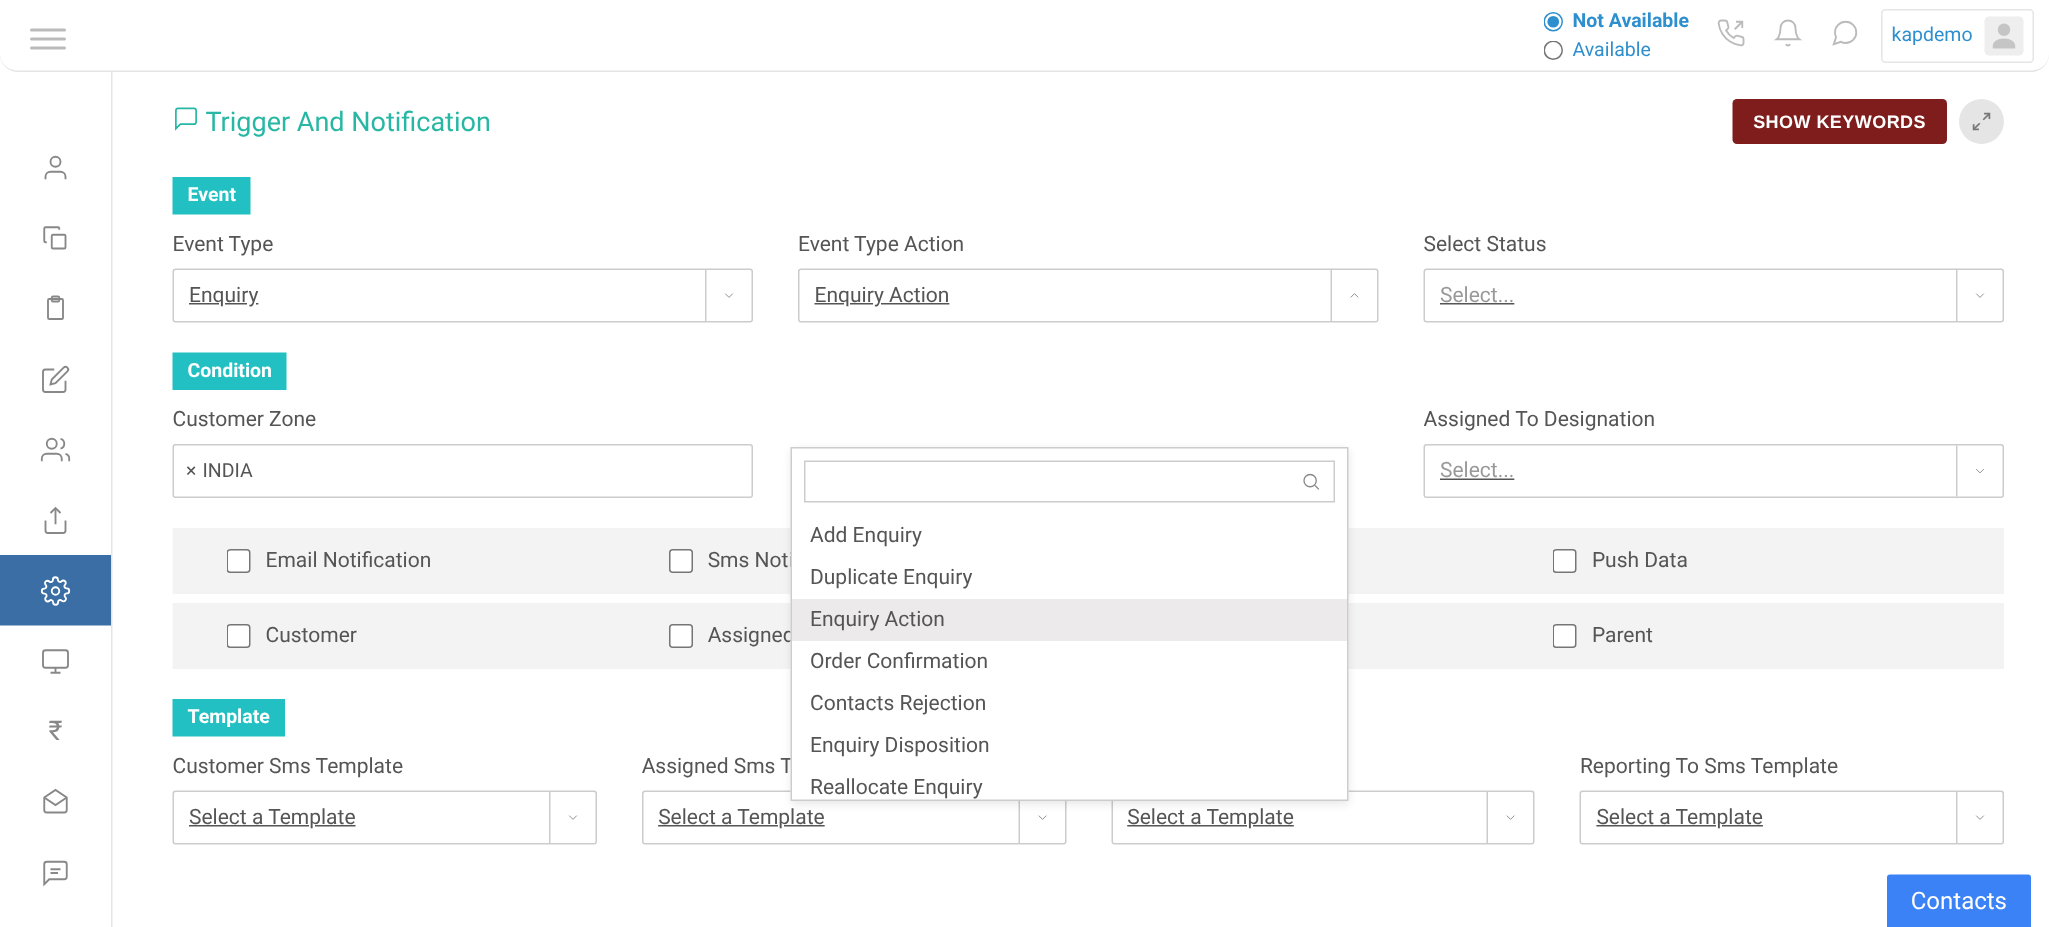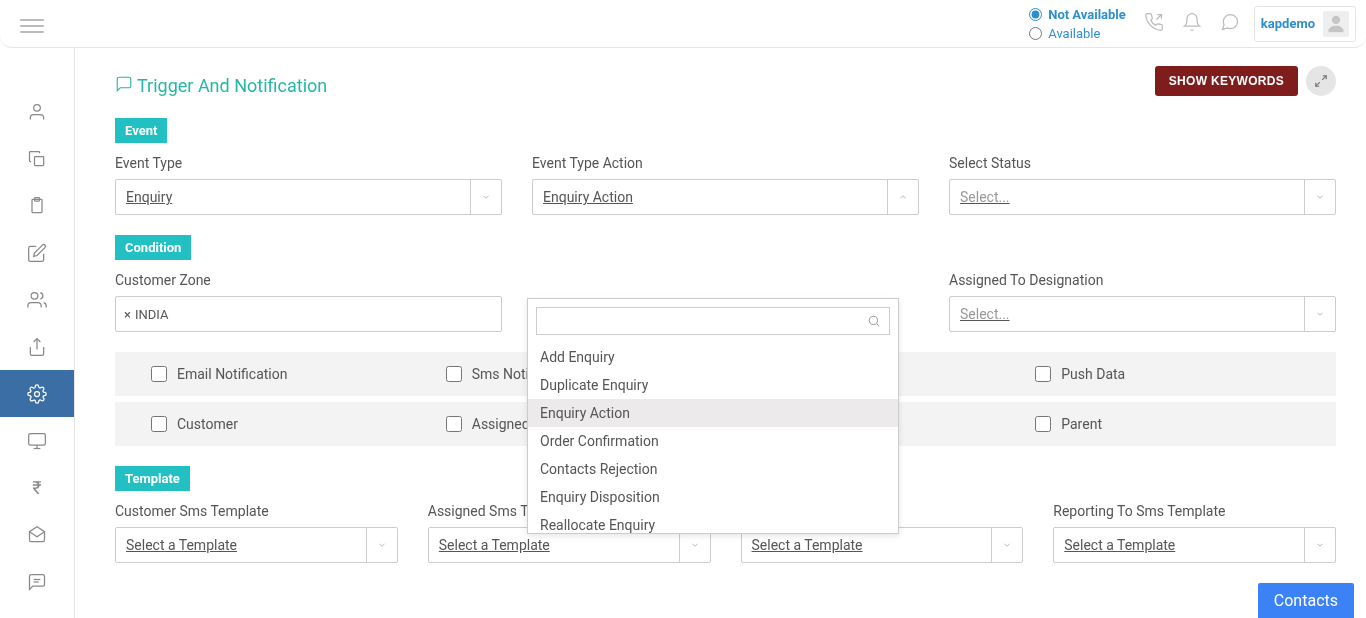--- a/index.html
+++ b/index.html
@@ -64,21 +64,21 @@
   .user-chip {
     display: flex;
     align-items: center;
     gap: 8px;
     padding: 4px 6px;
     border: 1px solid #e5e5e5;
     border-radius: 3px;
     margin-left: 14px;
     cursor: pointer;
   }
-  .user-chip .name { color: #2e8fcf; font-size: 13px; font-weight: bold; }
+  .user-chip .name { color: #2e8fcf; font-size: 13px; }
   .avatar {
     width: 26px; height: 26px; border-radius: 3px;
     background: #eee;
     display: flex; align-items: center; justify-content: center;
   }
   .avatar svg { width: 20px; height: 20px; fill: #c5c5c5; }
 
   
   .shell { display: flex; height: calc(618px - 48px); }
   .sidebar {
@@ -104,21 +104,21 @@
   .content {
     flex: 1;
     padding: 18px 30px 0 40px;
     position: relative;
     overflow: hidden;
   }
 
   
   .page-head {
     display: flex;
-    align-items: flex-end;
+    align-items: center;
     margin-bottom: 22px;
   }
   .page-head .chat-ico svg { width: 18px; height: 18px; stroke: #27b7a4; fill: none; stroke-width: 1.5; margin-right: 4px; }
   .page-title {
     color: #27b7a4;
     font-size: 18px;
     font-weight: 400;
   }
   .page-head-spacer { flex: 1; }
   .btn-keywords {

